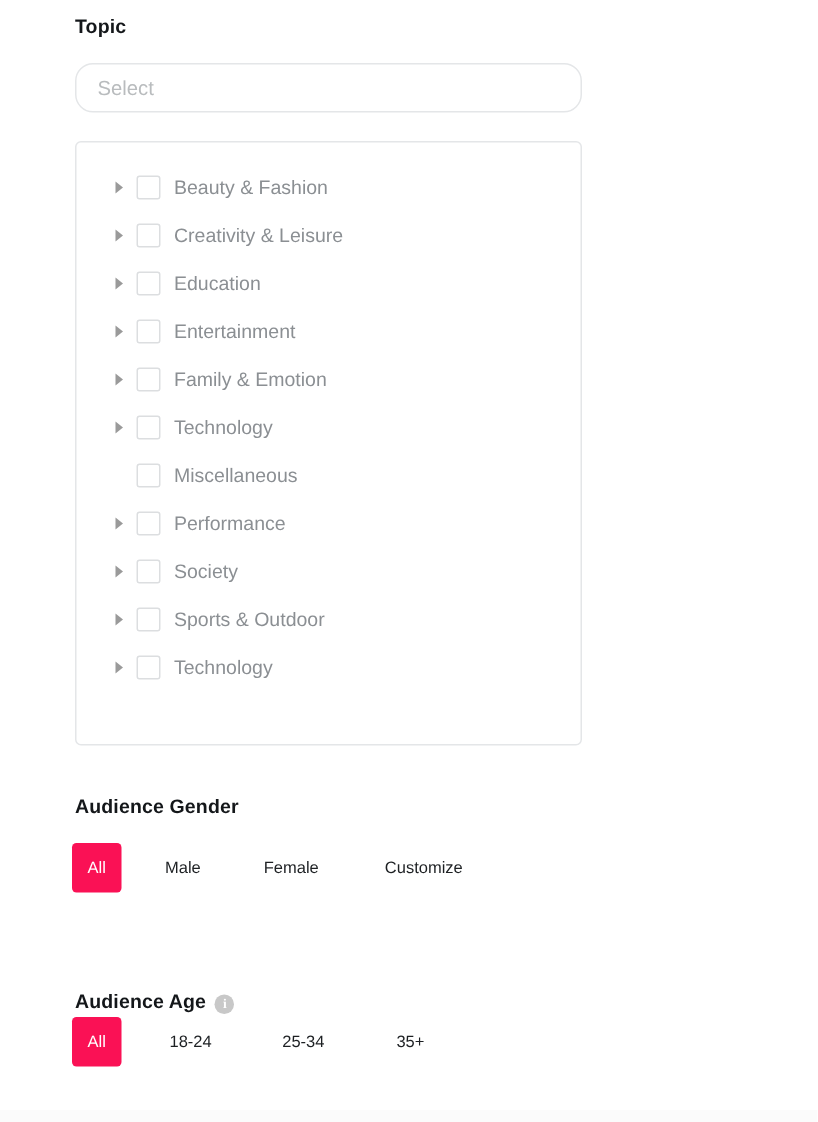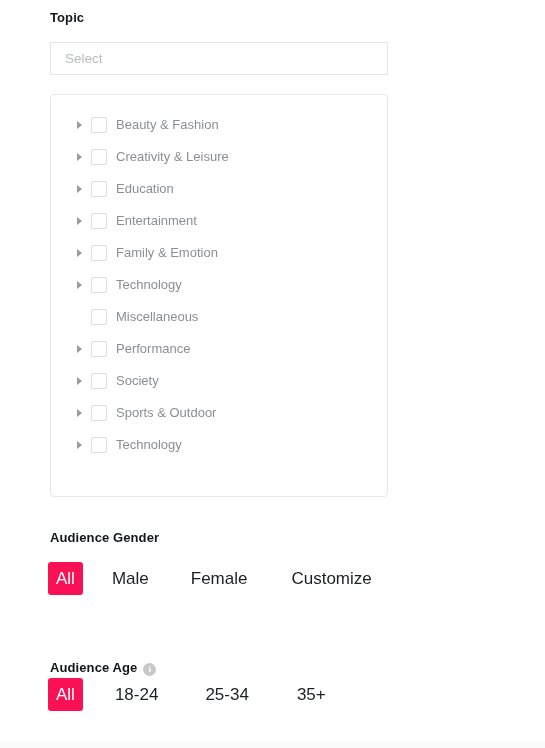--- a/index.html
+++ b/index.html
@@ -68,21 +68,21 @@
 
   
   .select-input {
     position: absolute;
     left: 50px;
     top: 42px;
     width: 338px;
     height: 33px;
     box-sizing: border-box;
     border: 1px solid #e4e6e8;
-    border-radius: 0;
+    border-radius: 12px;
     background: #ffffff;
     display: flex;
     align-items: center;
     padding: 0 14px;
   }
   .select-placeholder {
     font-size: 13.5px;
     color: #b9bcbe;
     line-height: 18px;
     user-select: none;
@@ -152,21 +152,21 @@
     height: 33px;
   }
   .row-gender { left: 48px; top: 562px; }
   .row-age    { left: 48px; top: 678px; }
 
   .choice {
     height: 33px;
     display: flex;
     align-items: center;
     justify-content: center;
-    font-size: 17px;
+    font-size: 11px;
     color: #1d2023;
     white-space: nowrap;
     box-sizing: border-box;
     border-radius: 3px;
     padding: 0 12px;
     background: transparent;
   }
   .choice.selected {
     background: #fa1155;
     color: #ffffff;

